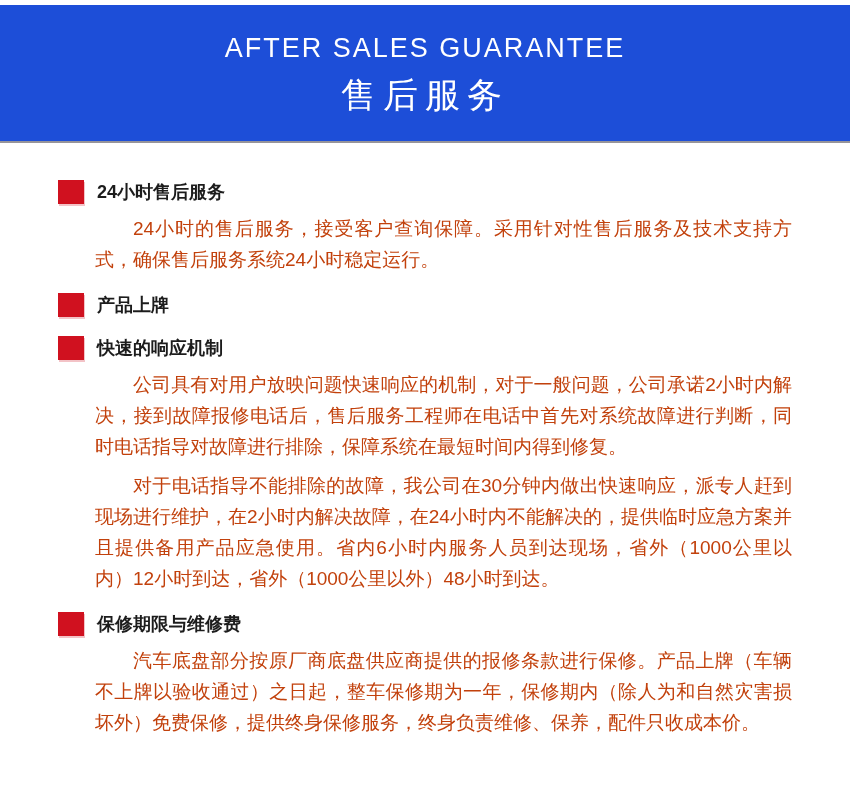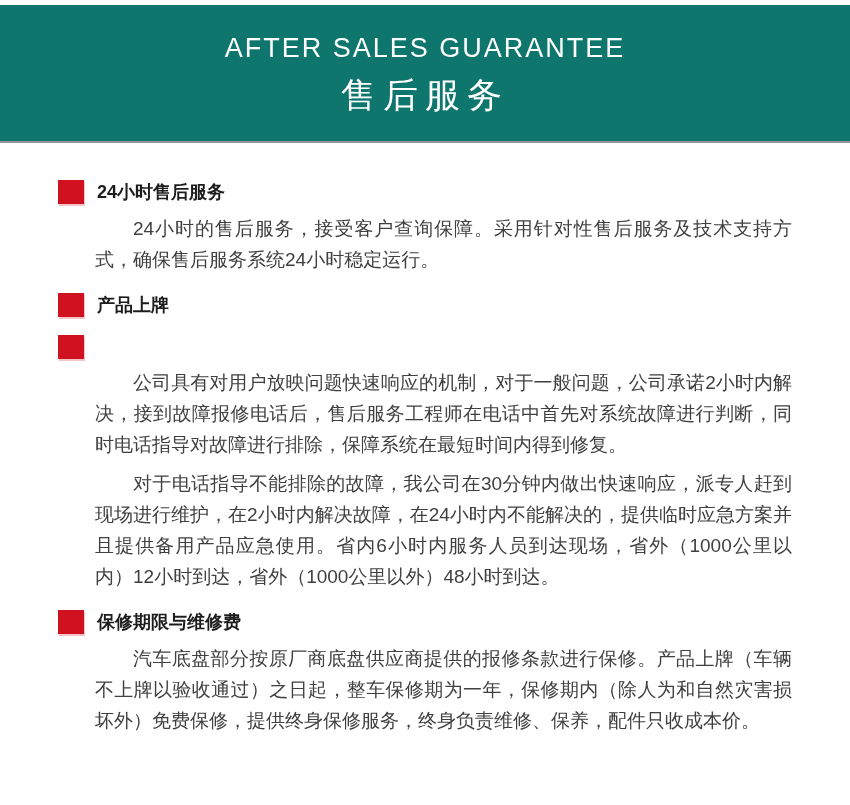--- a/index.html
+++ b/index.html
@@ -10,21 +10,21 @@
   }
   .page {
     width: 850px;
     min-height: 805px;
     margin: 0 auto;
     background: #ffffff;
     box-sizing: border-box;
   }
   .banner {
     margin-top: 5px;
-    background: #0f766e;
+    background: #1d4ed8;
     border-bottom: 2px solid #96949a;
     text-align: center;
     padding: 26px 0 24px 0;
   }
   .banner-en {
     color: #ffffff;
     font-size: 27px;
     letter-spacing: 2px;
     line-height: 34px;
   }
@@ -58,21 +58,21 @@
     font-size: 18px;
     font-weight: bold;
     color: #1c1c1c;
     line-height: 26px;
   }
   .section p {
     margin: 8px 0 0 37px;
     width: 697px;
     font-size: 19px;
     line-height: 31px;
-    color: #404040;
+    color: #c2410c;
     text-indent: 2em;
     text-align: justify;
   }
   .section p + p { }
 </style>
 </head>
 <body>
 
 <div class="page">
 
@@ -94,20 +94,21 @@
     <div class="section">
       <div class="section-header">
         <span class="bullet"></span>
         <span class="section-heading">产品上牌</span>
       </div>
     </div>
 
     <div class="section">
       <div class="section-header">
         <span class="bullet"></span>
+        <span class="section-heading">快速的响应机制</span>
       </div>
       <p>公司具有对用户放映问题快速响应的机制，对于一般问题，公司承诺2小时内解决，接到故障报修电话后，售后服务工程师在电话中首先对系统故障进行判断，同时电话指导对故障进行排除，保障系统在最短时间内得到修复。</p>
       <p>对于电话指导不能排除的故障，我公司在30分钟内做出快速响应，派专人赶到现场进行维护，在2小时内解决故障，在24小时内不能解决的，提供临时应急方案并且提供备用产品应急使用。省内6小时内服务人员到达现场，省外（1000公里以内）12小时到达，省外（1000公里以外）48小时到达。</p>
     </div>
 
     <div class="section">
       <div class="section-header">
         <span class="bullet"></span>
         <span class="section-heading">保修期限与维修费</span>
       </div>

